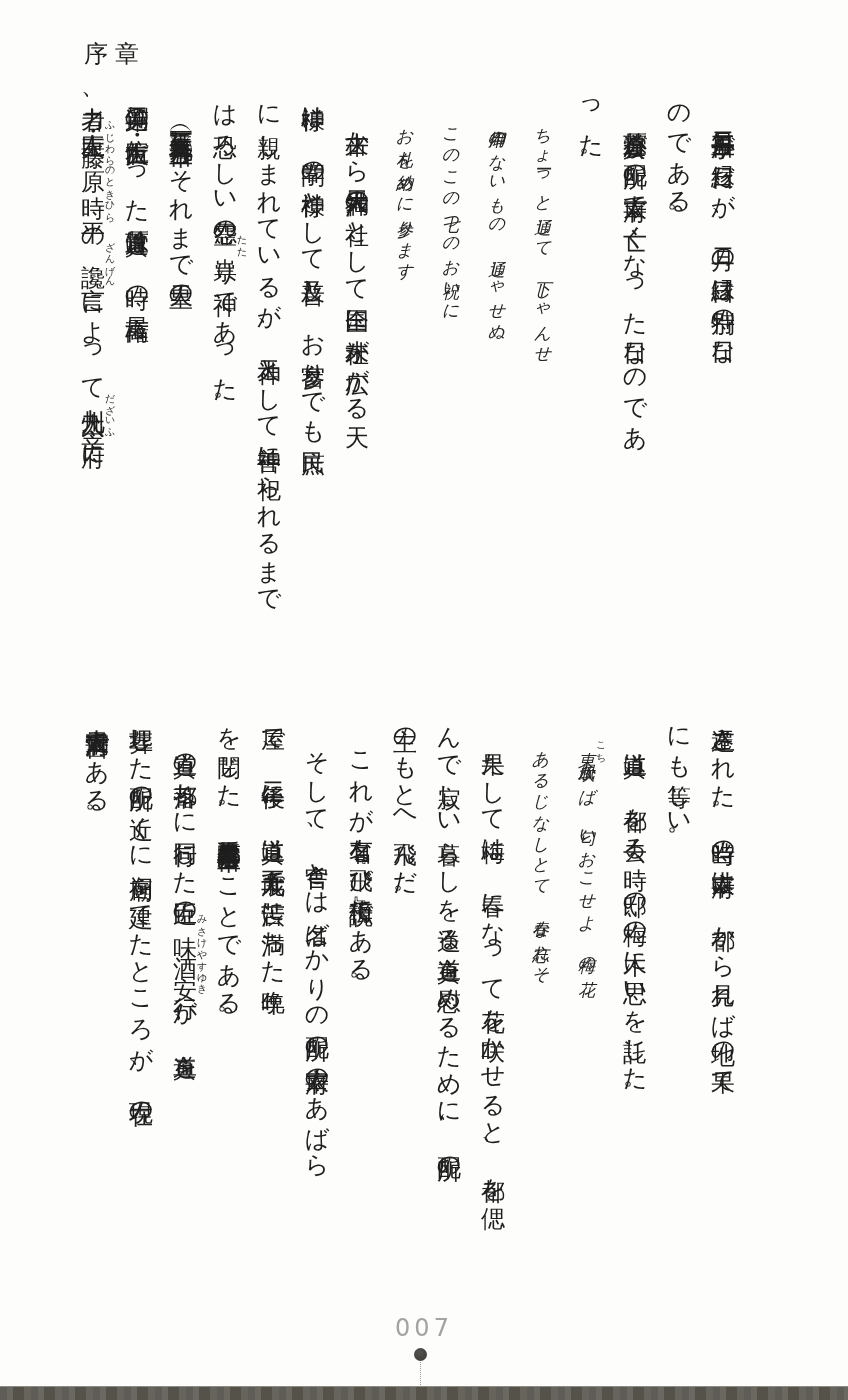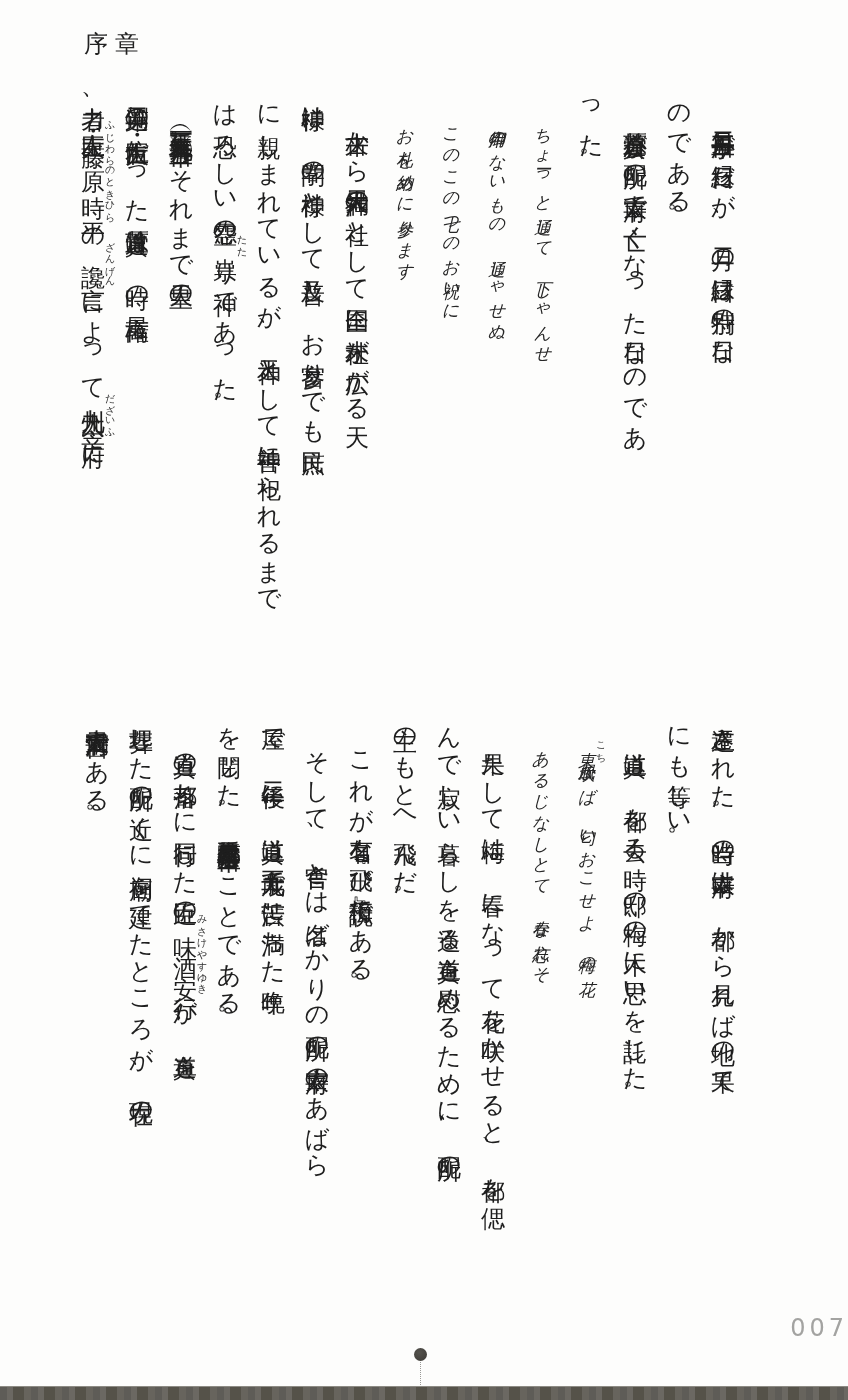--- a/index.html
+++ b/index.html
@@ -3,21 +3,21 @@
 <meta charset="utf-8">
 <style>
   html,body { margin:0; padding:0; }
   .page {
     position:relative; width:848px; height:1400px;
     background:#fdfdfc; overflow:hidden;
     font-family:"DejaVu Serif","Liberation Serif",serif;
     color:#1e1e1e;
   }
   .chapter {
-    position:absolute; top:28px; left:84px;
+    position:absolute; top:38px; left:84px;
     font-size:24px; letter-spacing:7px; color:#222;
   }
   .vblock {
     position:absolute; right:103px;
     writing-mode:vertical-rl; text-orientation:mixed;
     height:640px;
   }
   #upper-section { top:88px; }
   #lower-section { top:710px; }
   .col {
@@ -27,21 +27,21 @@
   .col.song {
     line-height:40px; font-size:17px; letter-spacing:2px;
     padding-top:10px; font-style:italic; color:#262626;
     margin-left:6px; margin-right:6px;
   }
   ruby rt {
     font-size:10px; letter-spacing:0; font-style:normal; color:#2c2c2c;
   }
   .pageno {
     position:absolute; top:1314px; left:0; width:100%;
-    text-align:right; font-family:"DejaVu Sans","Liberation Sans",sans-serif;
+    text-align:center; font-family:"DejaVu Sans","Liberation Sans",sans-serif;
     font-size:24px; letter-spacing:4px; color:#a3a3a1;
   }
   .ornament-dot {
     position:absolute; top:1348px; left:414px;
     width:13px; height:13px; border-radius:50%;
     background:radial-gradient(circle at 40% 35%, #54524d, #3c3a36);
   }
   .ornament-stem {
     position:absolute; top:1362px; left:420px; height:25px;
     border-left:1px dotted #9a9a97;

